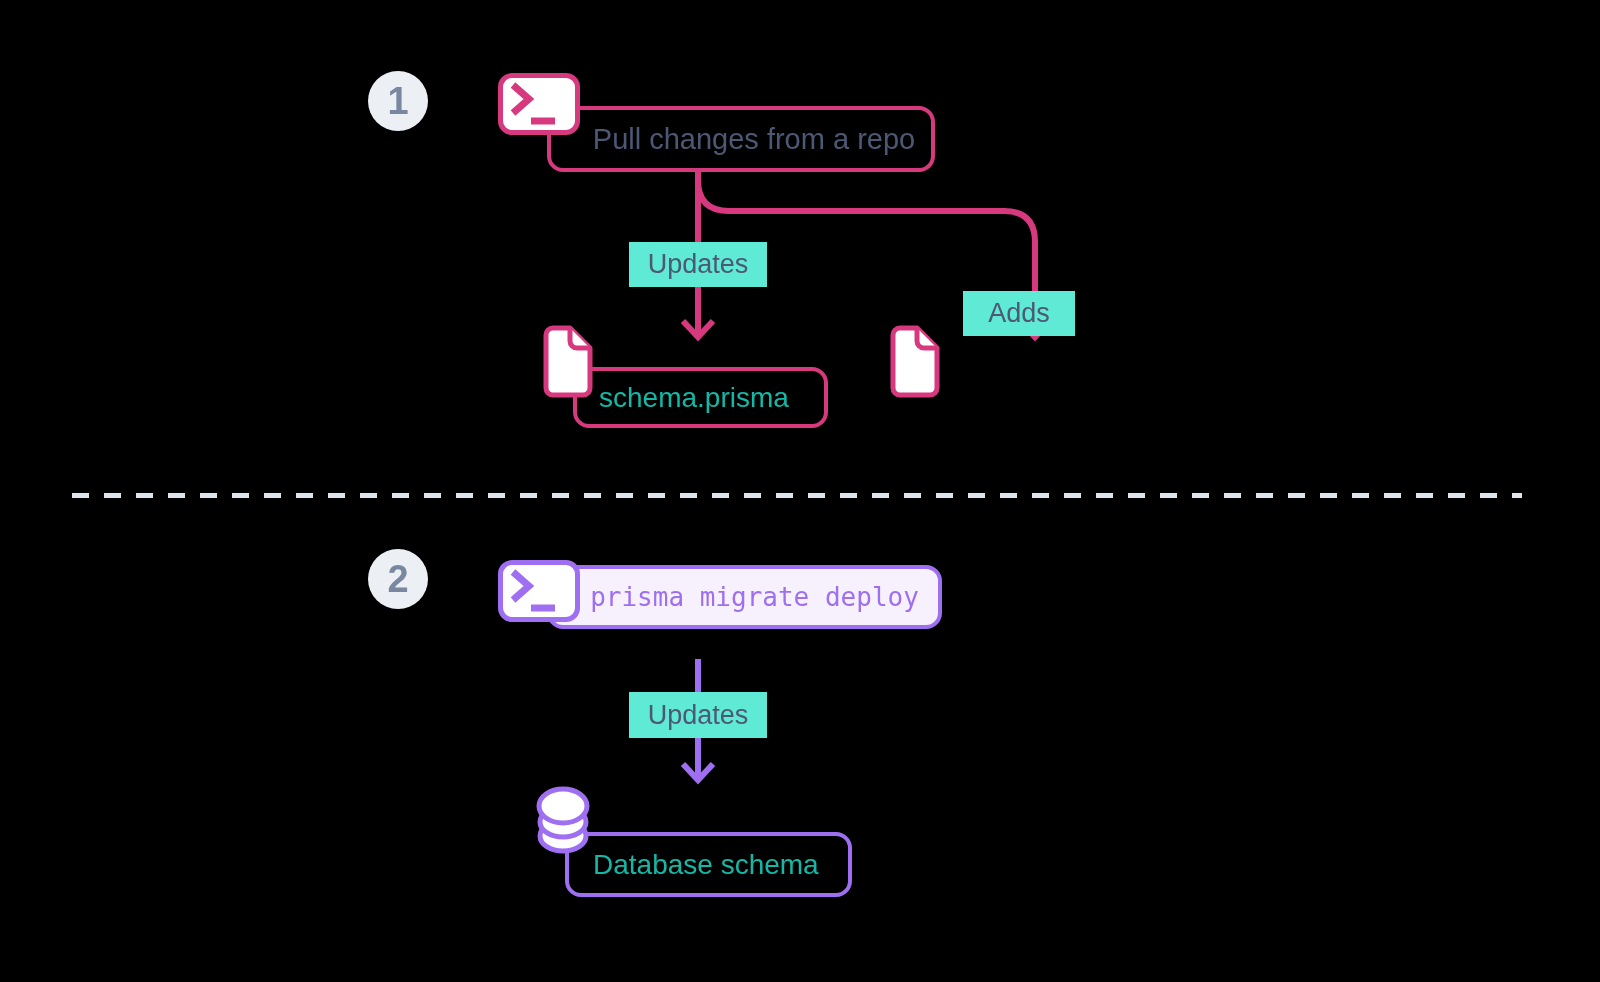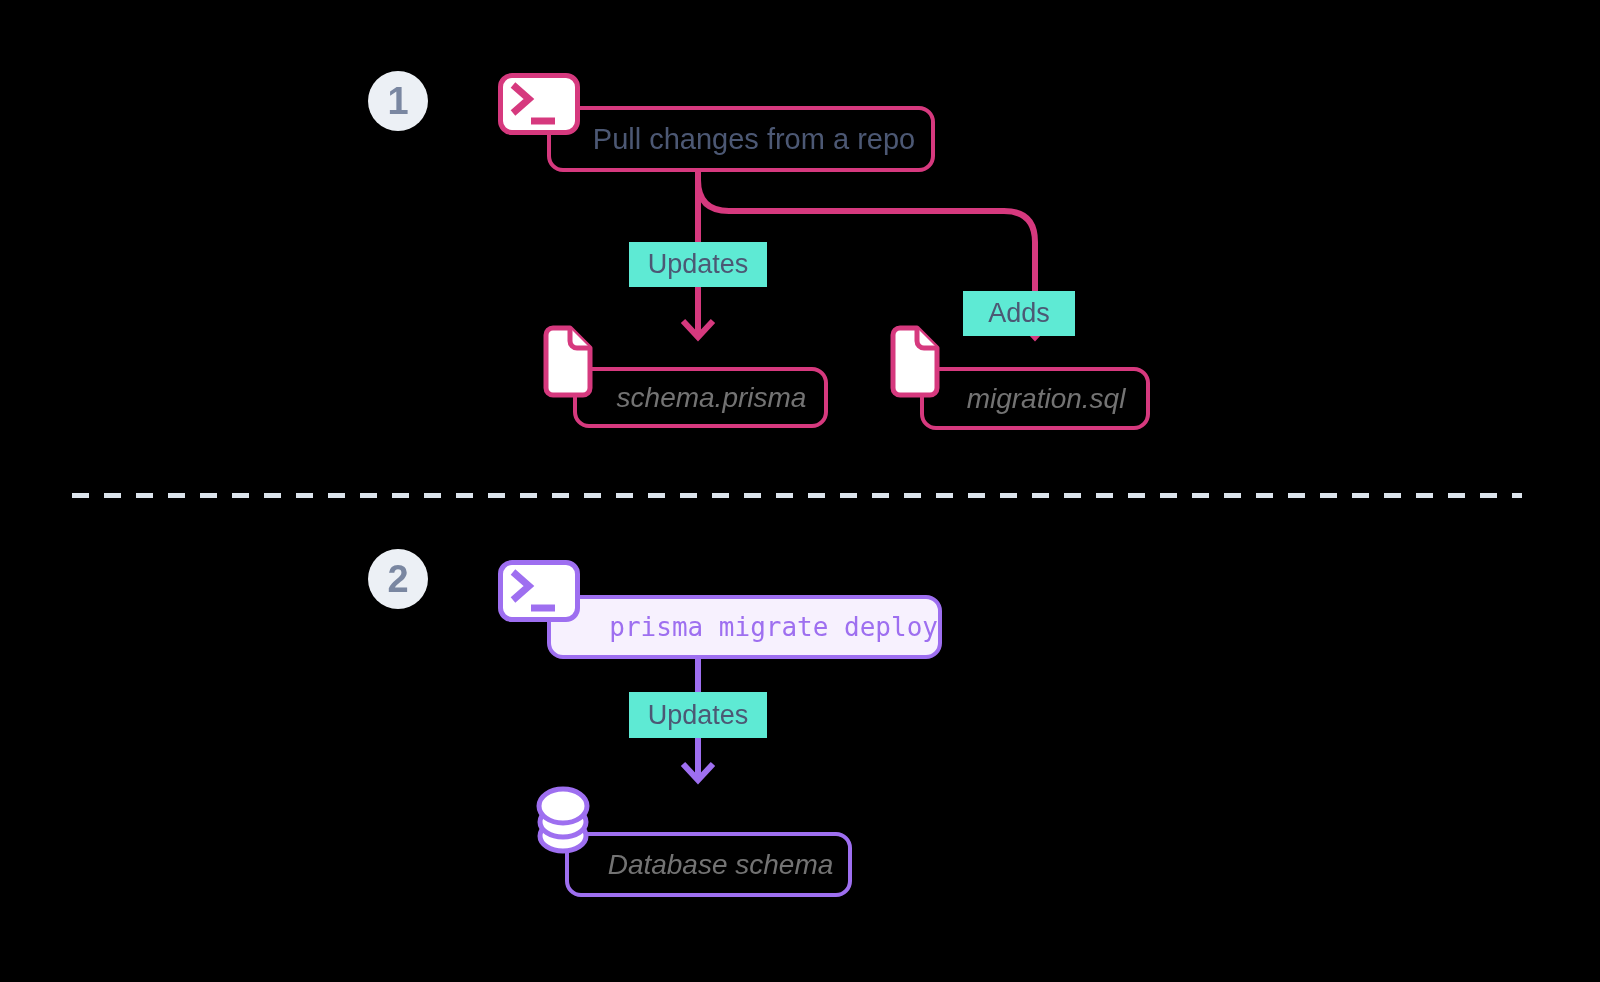--- a/index.html
+++ b/index.html
@@ -30,22 +30,22 @@
   .cmd-box.purple{border:4px solid #9E6FF0;background:#F7F1FE;}
   .mono{
     font-family:"DejaVu Sans Mono", monospace;font-size:26px;color:#9E6FF0;
   }
   .edge-label{
     position:absolute;background:#5eead4;color:#4C5874;z-index:2;
     display:flex;align-items:center;justify-content:center;font-size:27px;
   }
   .target-box{
     position:absolute;box-sizing:border-box;border-radius:16px;z-index:2;
-    display:flex;align-items:center;justify-content:center;
-    font-size:28px;color:#737373;background:transparent;font-style:italic;
+    display:flex;align-items:center;
+    font-size:28px;color:#14b8a6;background:transparent;
   }
   .target-box.pink{border:4px solid #D6397E;}
   .target-box.purple{border:4px solid #9E6FF0;}
   .file-icon{position:absolute;z-index:3;}
   .db-icon{position:absolute;z-index:3;}
   .divider{
     position:absolute;left:72px;top:493px;width:1450px;height:5px;z-index:1;
     background:repeating-linear-gradient(90deg,#DCE4EC 0 17px,transparent 17px 32px);
   }
 </style>
@@ -90,35 +90,32 @@
   </div>
 
   <div class="target-box pink" style="left:573px;top:367px;width:255px;height:61px;padding-left:22px;">
     <span>schema.prisma</span>
   </div>
   <svg class="file-icon" style="left:543px;top:325px;" width="50" height="73" viewBox="0 0 50 73">
     <path d="M10 3 H27 L47 23 V 63 a7 7 0 0 1 -7 7 H10 a7 7 0 0 1 -7 -7 V 10 a7 7 0 0 1 7 -7 Z" fill="#FFFFFF" stroke="#D6397E" stroke-width="5" stroke-linejoin="round"></path>
     <path d="M27 3 v13 a7 7 0 0 0 7 7 h13" fill="#FFFFFF" stroke="#D6397E" stroke-width="5" stroke-linejoin="round"></path>
   </svg>
 
-  <div class="target-box pink" style="left:920px;top:367px;width:230px;height:63px;padding-left:22px;">
-    <span>migration.sql</span>
-  </div>
   <svg class="file-icon" style="left:890px;top:325px;" width="50" height="73" viewBox="0 0 50 73">
     <path d="M10 3 H27 L47 23 V 63 a7 7 0 0 1 -7 7 H10 a7 7 0 0 1 -7 -7 V 10 a7 7 0 0 1 7 -7 Z" fill="#FFFFFF" stroke="#D6397E" stroke-width="5" stroke-linejoin="round"></path>
     <path d="M27 3 v13 a7 7 0 0 0 7 7 h13" fill="#FFFFFF" stroke="#D6397E" stroke-width="5" stroke-linejoin="round"></path>
   </svg>
 
   <div class="divider"></div>
 
   <div class="step-circle" style="left:368px;top:549px;">
     <span>2</span>
   </div>
 
-  <div class="cmd-box purple" style="left:547px;top:595px;width:395px;height:64px;padding-left:20px;justify-content:flex-end;">
+  <div class="cmd-box purple" style="left:547px;top:565px;width:395px;height:64px;padding-left:20px;">
     <span class="mono">prisma migrate deploy</span>
   </div>
 
   <div class="icon-box purple" style="left:498px;top:560px;">
     <svg width="72" height="52" viewBox="0 0 72 52">
       <polyline points="10,7 26,21 10,35" fill="none" stroke="#9E6FF0" stroke-width="7"></polyline>
       <line x1="28" y1="43" x2="52" y2="43" stroke="#9E6FF0" stroke-width="7"></line>
     </svg>
   </div>
 

